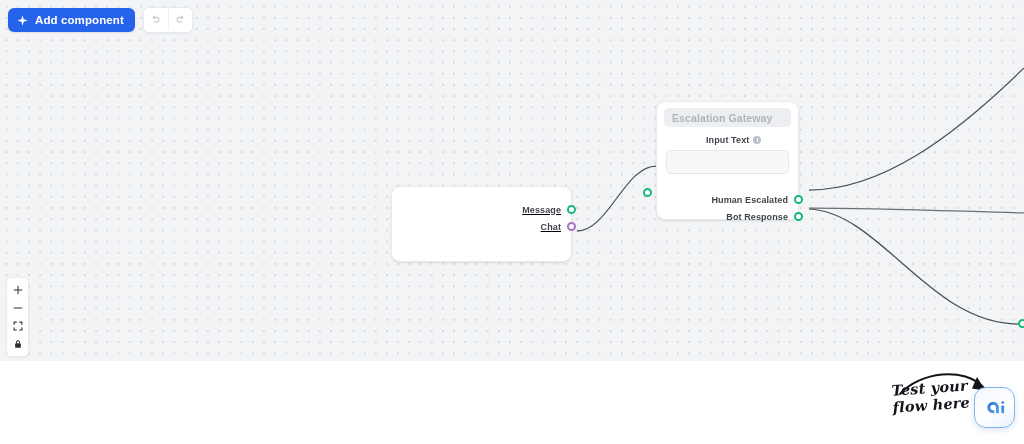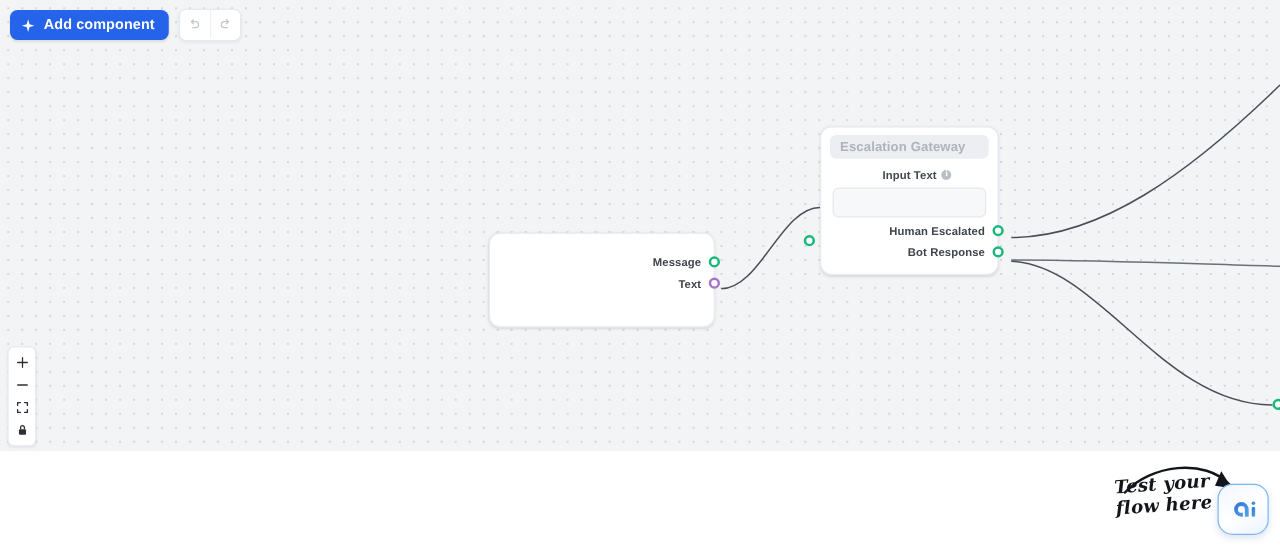--- a/index.html
+++ b/index.html
@@ -301,44 +301,44 @@
           <svg viewBox="0 0 14 14" width="11" height="11">
             <path d="M9.7 4.3 H5.7 a3 3 0 0 0 0 6 H8.8" fill="none" stroke="#c3c8cf" stroke-width="1.3" stroke-linecap="round" stroke-linejoin="round"></path>
             <path d="M7.9 2.3 L10.0 4.35 L7.9 6.4" fill="none" stroke="#c3c8cf" stroke-width="1.3" stroke-linecap="round" stroke-linejoin="round"></path>
           </svg>
         </span>
       </button>
     </div>
   </div>
 
   <div class="node" style="left:391px; top:186px; width:181px; height:76px;">
-    <div class="node-body" style="padding-top:14px;">
+    <div class="node-body" style="padding-top:14px;text-decoration:underline;">
       <div class="port-row">
         <span class="port-label">Message</span>
         <span class="port port-green port-out"></span>
       </div>
       <div class="port-row">
-        <span class="port-label">Text</span>
+        <span class="port-label">Chat</span>
         <span class="port port-purple port-out"></span>
       </div>
     </div>
   </div>
 
   <div class="node" style="left:656px; top:101px; width:143px; height:119px;">
     <div class="node-header header-gray">
       <span>Escalation Gateway</span>
     </div>
     <div class="node-body">
       <div class="port-in"></div>
       <div class="field-label">
         <span>Input Text</span>
         <span class="info-icon">i</span>
       </div>
       <input class="text-input" type="text" value="" placeholder="" style="">
-      <div class="port-row" style="margin-top:2px;">
+      <div class="port-row" style="margin-top:17px;">
         <span class="port-label">Human Escalated</span>
         <span class="port port-green port-out"></span>
       </div>
       <div class="port-row">
         <span class="port-label">Bot Response</span>
         <span class="port port-green port-out"></span>
       </div>
     </div>
   </div>
 

